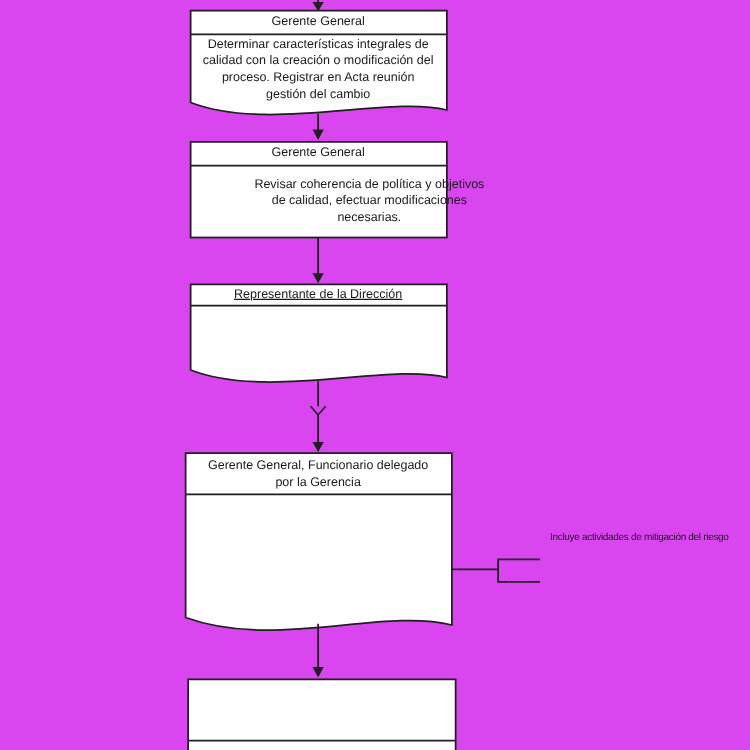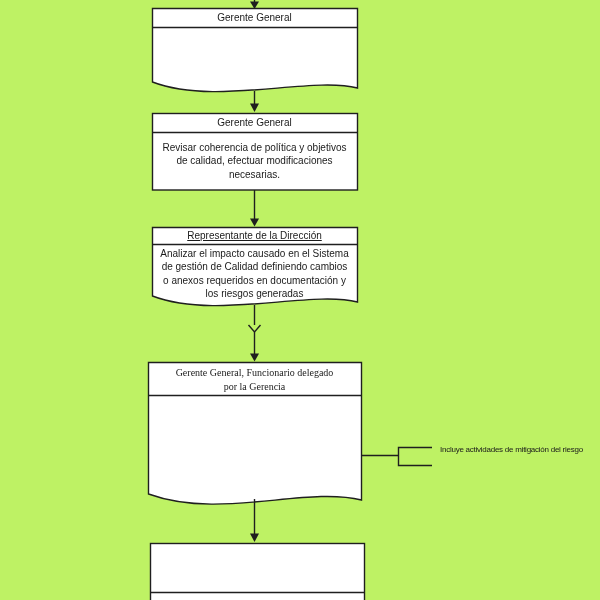--- a/index.html
+++ b/index.html
@@ -1,17 +1,17 @@
 <!DOCTYPE html>
 <html><head>
 <meta charset="utf-8">
 <style>
   html,body{margin:0;padding:0;background:#ffffff;}
   .canvas{
-    position:relative;width:600px;height:600px;background:#bef264;
+    position:relative;width:600px;height:600px;background:#d946ef;
     font-family:"Liberation Sans",sans-serif;overflow:hidden;
   }
   .layer{position:absolute;left:0;top:0;}
   svg .shape{fill:#ffffff;stroke:#1f1f1f;stroke-width:1.4;}
   svg .wire{fill:none;stroke:#1f1f1f;stroke-width:1.4;}
   svg .head{fill:#1f1f1f;stroke:none;}
   .txt{
     position:absolute;color:#1a1a1a;text-align:center;
     white-space:pre-line;font-size:10px;line-height:13.4px;
   }
@@ -70,31 +70,31 @@
     <g>
       <line class="wire" x1="254.5" y1="499" x2="254.5" y2="534"></line>
       <polygon class="head" points="250,533.5 259,533.5 254.5,542"></polygon>
     </g>
 
     <rect class="shape" x="150.5" y="543.5" width="214" height="70"></rect>
     <line class="wire" x1="150.5" y1="592.5" x2="364.5" y2="592.5"></line>
   </svg>
 
   <div class="txt hdr" style="left:152px;top:10px;width:205px;">Gerente General</div>
+  <div class="txt" style="left:152px;top:29px;width:205px;">Determinar características integrales de
+calidad con la creación o modificación del
+proceso. Registrar en Acta reunión
+gestión del cambio</div>
 
   <div class="txt hdr" style="left:152px;top:115px;width:205px;">Gerente General</div>
-  <div class="txt" style="left:152px;top:141px;width:205px;">Revisar coherencia de política y objetivos
+  <div class="txt" style="left:152px;top:141px;width:205px;padding-left:41px;">Revisar coherencia de política y objetivos
 de calidad, efectuar modificaciones
 necesarias.</div>
 
   <div class="txt hdr" style="left:152px;top:229px;width:205px;line-height:14px;text-decoration:underline;">Representante de la Dirección</div>
-  <div class="txt" style="left:152px;top:247px;width:205px;">Analizar el impacto causado en el Sistema
-de gestión de Calidad definiendo cambios
-o anexos requeridos en documentación y
-los riesgos generadas</div>
 
-  <div class="txt hdr" style="left:148px;top:366px;width:213px;line-height:14px;font-family:Liberation Serif, serif;">Gerente General,  Funcionario delegado
+  <div class="txt hdr" style="left:148px;top:366px;width:213px;line-height:14px;">Gerente General,  Funcionario delegado
 por la Gerencia</div>
 
 
-  <div class="txt note" style="left:440px;top:444px;width:158px;">Incluye actividades de mitigación del riesgo</div>
+  <div class="txt note" style="left:440px;top:424px;width:158px;">Incluye actividades de mitigación del riesgo</div>
 
 </div>
 
 </body></html>

